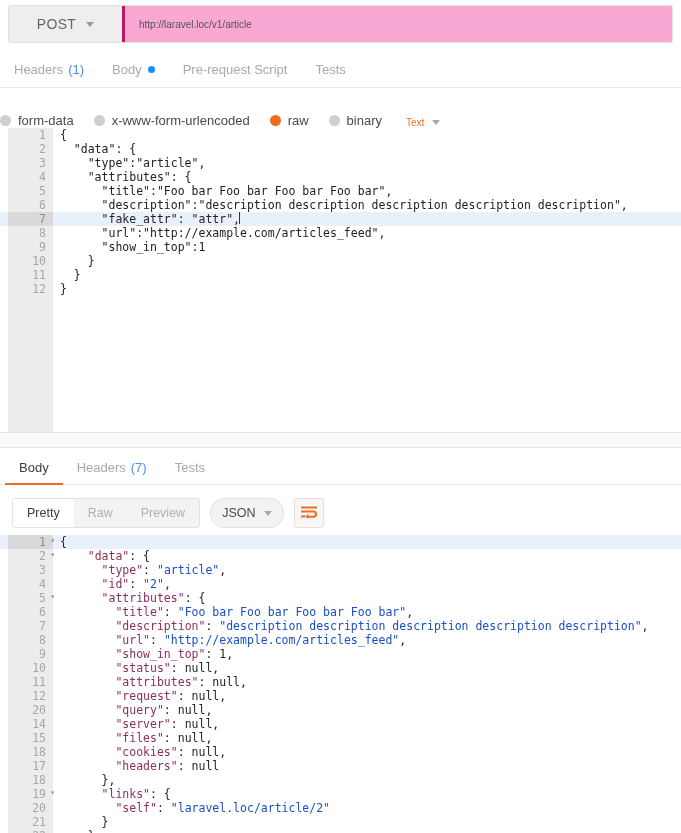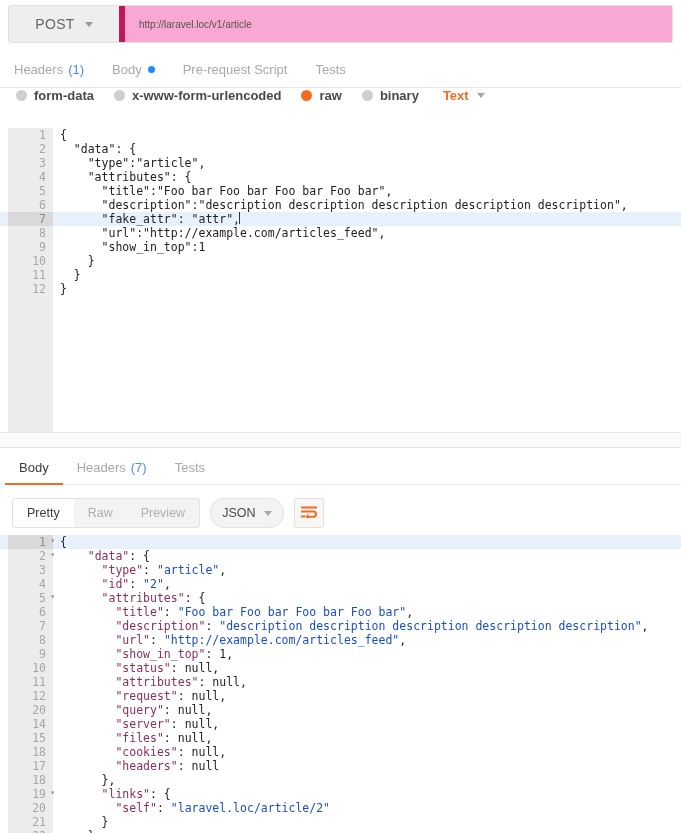--- a/index.html
+++ b/index.html
@@ -16,21 +16,21 @@
     width: 665px; height: 38px;
     display: flex; align-items: stretch;
     background: #eeeeee;
     border: 1px solid #e0e0e0;
     border-radius: 3px;
   }
   .method-box {
     width: 116px;
     display: flex; align-items: center; justify-content: center;
     gap: 10px;
-    border-right: 6px solid #be185d;
+    border-right: 3px solid #be185d;
     cursor: pointer;
   }
   .method-label {
     font-size: 14px; color: #666666; letter-spacing: .3px;
   }
   .chev {
     width: 0; height: 0;
     border-left: 4.5px solid transparent;
     border-right: 4.5px solid transparent;
     border-top: 5.5px solid #9a9a9a;
@@ -73,42 +73,40 @@
   .dot-blue {
     width: 7px; height: 7px; border-radius: 50%;
     background: #1a8cff; display: inline-block;
     margin-left: 1px;
   }
 
   
   .radio-row {
     position: absolute; left: 0; top: 88px;
     width: 681px; height: 40px;
-    display: flex; align-items: flex-start;
-    padding-left: 16px;
+    display: flex; align-items: flex-end;
     gap: 0px;
-    font-weight: bold;
   }
   .radio-item {
     display: flex; align-items: center; gap: 7px;
     margin-right: 20px;
     cursor: pointer;
     font-size: 13px; color: #4a4a4a;
   }
   .radio-dot {
     width: 11px; height: 11px; border-radius: 50%;
     background: #cfcfcf;
   }
   .radio-dot.on { background: #f26b21; }
   .fmt-select {
     display: flex; align-items: center; gap: 8px;
     margin-left: 4px;
     cursor: pointer;
   }
-  .fmt-label { font-size: 13px; color: #f26b21; }
+  .fmt-label { font-size: 10px; color: #f26b21; }
   .chev-sm {
     width: 0; height: 0;
     border-left: 4.5px solid transparent;
     border-right: 4.5px solid transparent;
     border-top: 5.5px solid #a8a8a8;
   }
 
   
   .editor {
     position: absolute;

